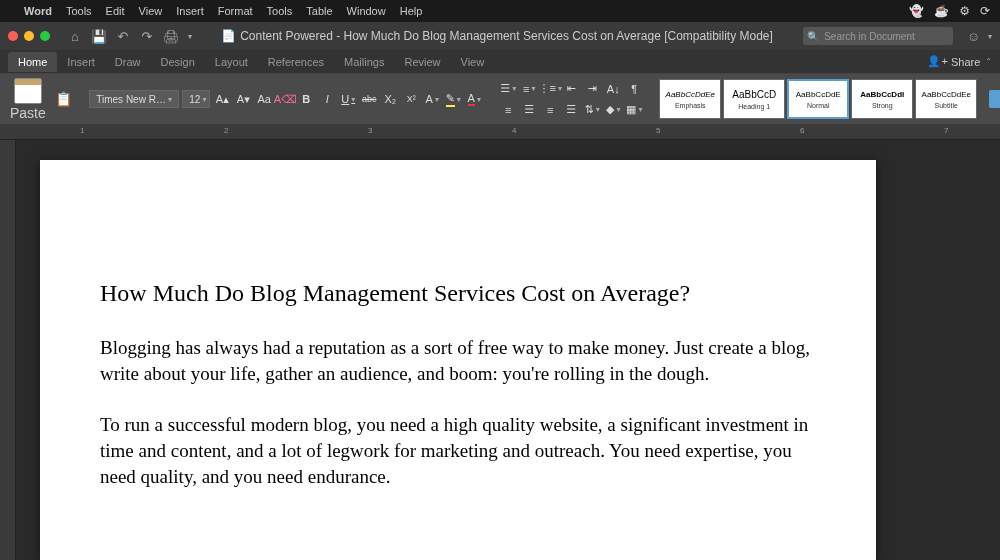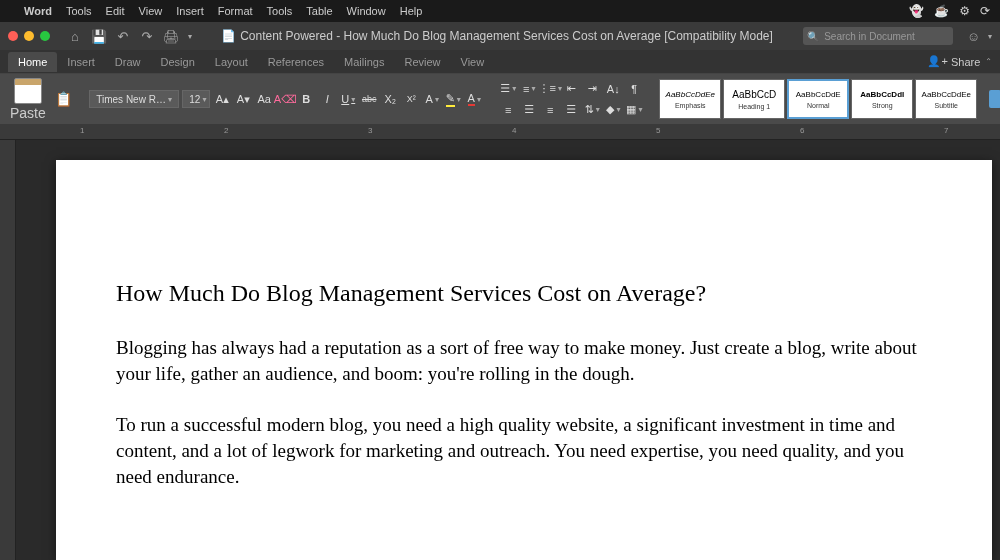--- a/index.html
+++ b/index.html
@@ -42,21 +42,21 @@
 .style-item.emp .style-prev{font-style:italic}
 .style-item.h1 .style-prev{font-size:10px}
 .style-item.str .style-prev{font-weight:700}
 .spane{display:flex;flex-direction:row;align-items:center;gap:2px;margin-left:4px}
 .spane-icon{width:18px;height:18px;background:#5a9fd4;border-radius:2px}
 .ruler{height:16px;background:#3a3a3a;position:relative;border-bottom:1px solid #222}
 .ruler-marks{position:absolute;left:80px;right:20px;top:0;bottom:0;display:flex}
 .ruler-num{position:absolute;top:2px;font-size:8px;color:#999}
 .doc-area{position:absolute;top:140px;left:0;right:0;bottom:0;background:#2a2a2a;overflow:hidden}
 .vruler{position:absolute;left:0;top:0;bottom:0;width:16px;background:#3a3a3a;border-right:1px solid #222}
-.page{position:absolute;left:56px;top:20px;width:936px;bottom:0;background:#fff;box-shadow:0 2px 10px rgba(0,0,0,.5);padding:120px 60px 0 60px}
+.page{position:absolute;left:40px;top:20px;width:836px;bottom:0;background:#fff;box-shadow:0 2px 10px rgba(0,0,0,.5);padding:120px 60px 0 60px}
 .page-title{font-family:"Times New Roman",serif;font-size:24px;color:#000;margin-bottom:28px}
 .para{font-family:"Times New Roman",serif;font-size:19px;color:#000;line-height:1.35;margin-bottom:26px}
 .dd-arrow{font-size:8px;color:#aaa;margin-left:2px}
 </style>
 </head>
 <body>
 
 <div class="menubar">
   <span class="apple"></span>
   <span class="app-name">Word</span>

